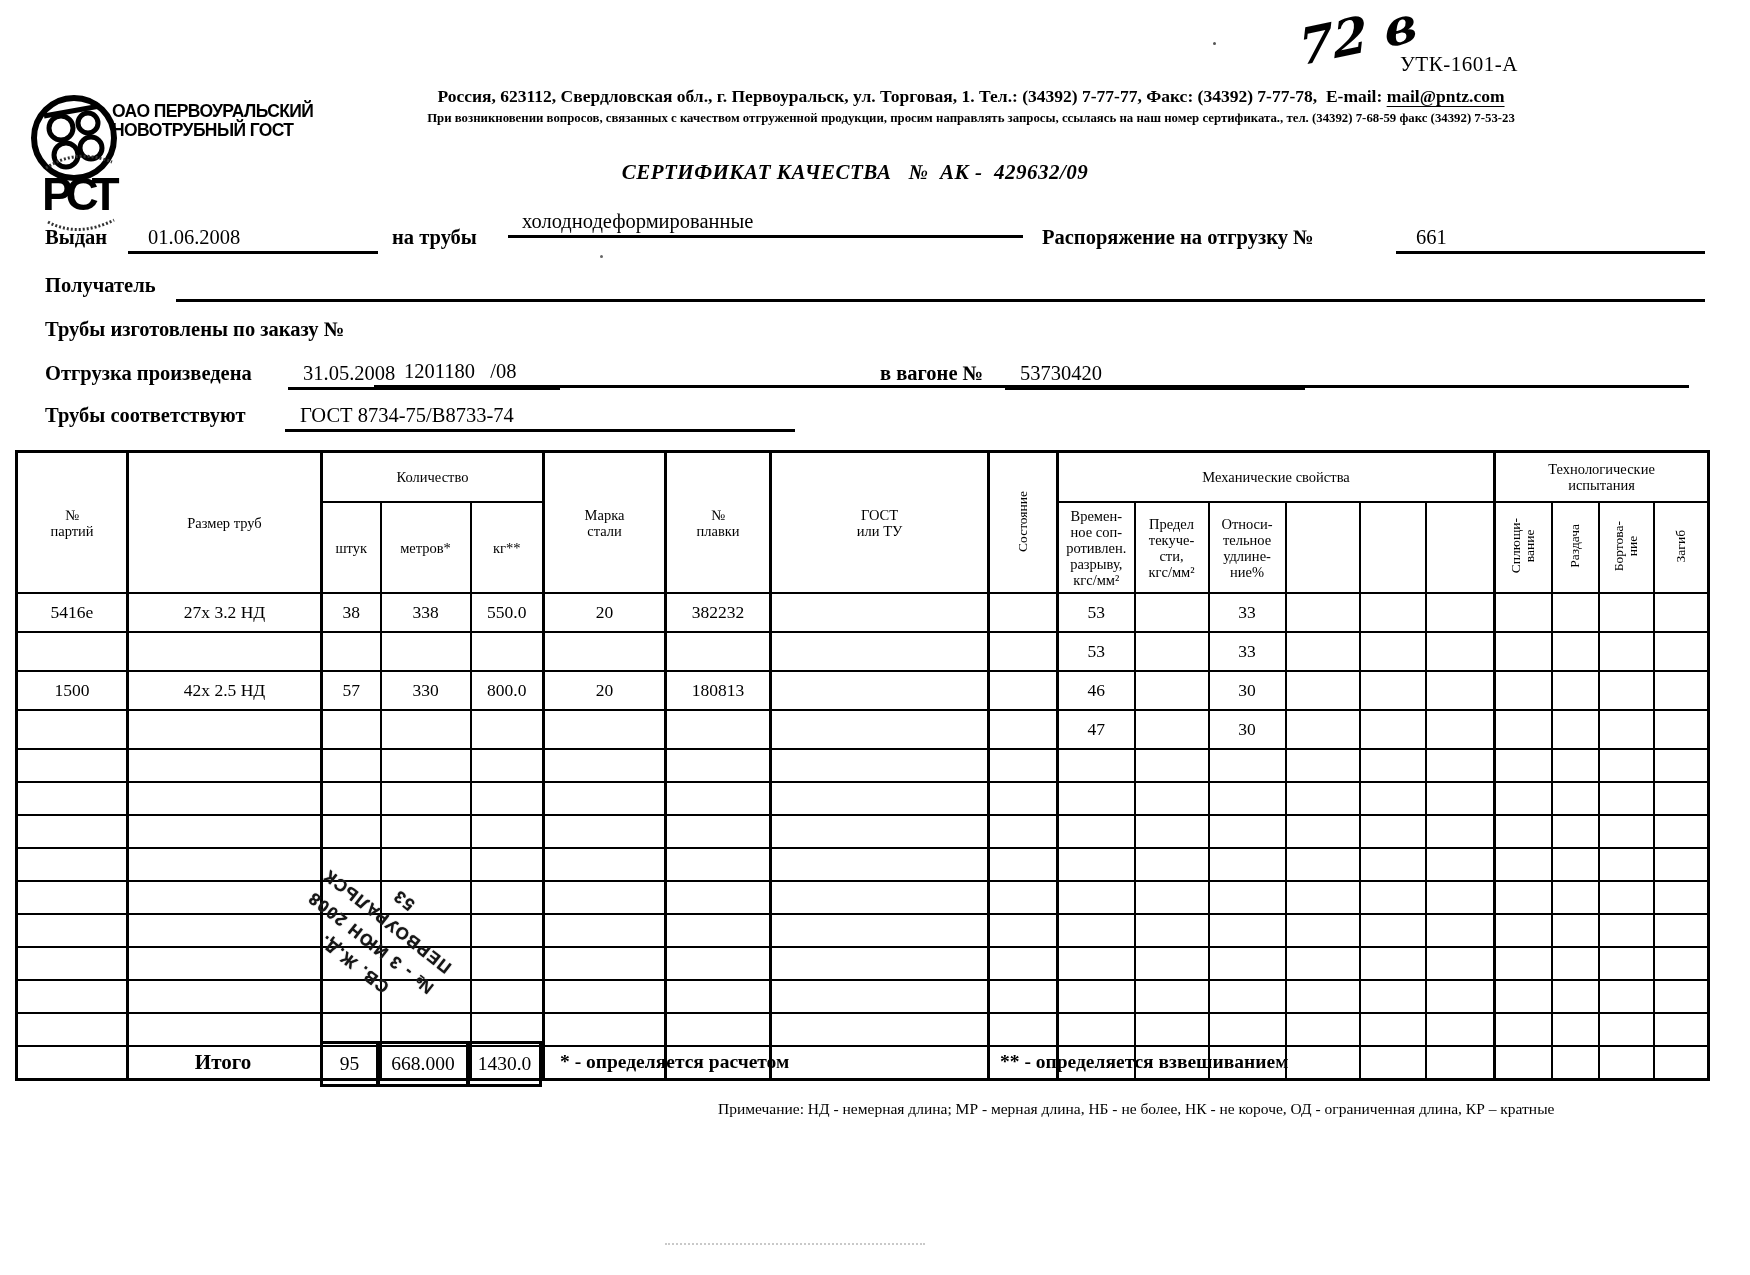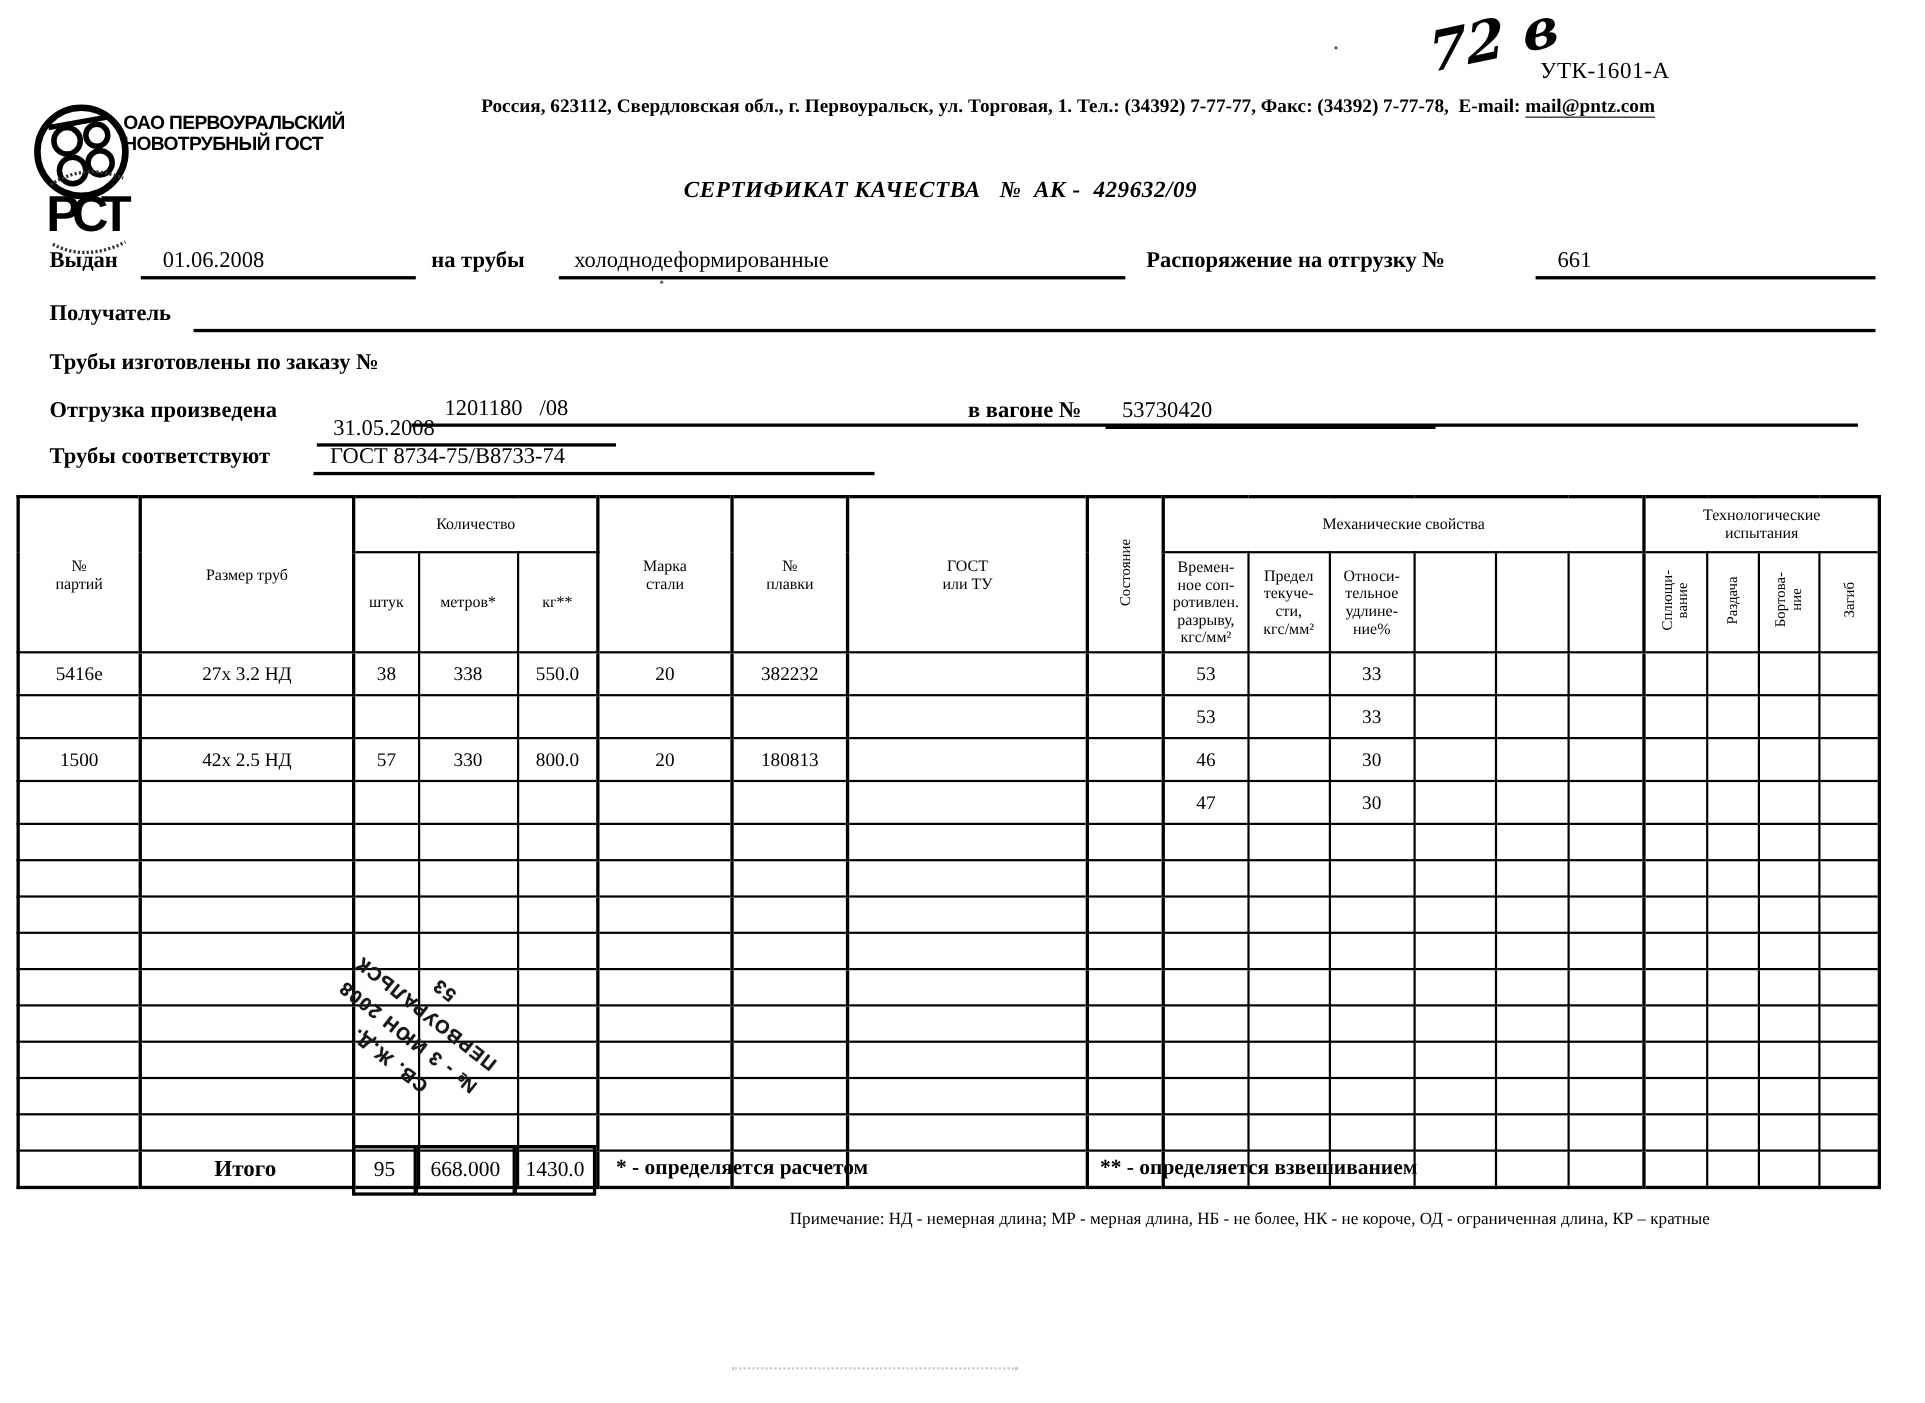--- a/index.html
+++ b/index.html
@@ -69,47 +69,48 @@
     <circle cx="36" cy="63" r="12" fill="none" stroke="#000" stroke-width="5"></circle>
     <circle cx="61" cy="56" r="11" fill="none" stroke="#000" stroke-width="5"></circle>
     <path d="M14 24 L70 14" fill="none" stroke="#000" stroke-width="5"></path>
   </svg>
 </div>
 <div class="abs" id="company-name">ОАО ПЕРВОУРАЛЬСКИЙ
 НОВОТРУБНЫЙ ГОСТ</div>
 
 <div class="abs" id="address-block">
   <div><span id="address-line">Россия, 623112, Свердловская обл., г. Первоуральск, ул. Торговая, 1. Тел.: (34392) 7-77-77, Факс: (34392) 7-77-78,  E-mail: </span><span id="address-email">mail@pntz.com</span></div>
+  <div id="notice-line">При возникновении вопросов, связанных с качеством отгруженной продукции, просим направлять запросы, ссылаясь на наш номер сертификата., тел. (34392) 7-68-59 факс (34392) 7-53-23</div>
 </div>
 
 <div class="abs" style="left:36px;top:146px;">
   <svg width="86" height="90" viewBox="0 0 86 90">
     <path d="M10 22 Q40 2 76 16" fill="none" stroke="#333" stroke-width="3" stroke-dasharray="2,2"></path>
     <path d="M12 76 Q42 92 78 74" fill="none" stroke="#333" stroke-width="3" stroke-dasharray="2,2"></path>
     <text x="6" y="64" font-family="Liberation Sans, sans-serif" font-weight="bold" font-size="46" letter-spacing="-6" fill="#000">РСТ</text>
   </svg>
 </div>
 
 <div class="abs" id="doc-title">СЕРТИФИКАТ КАЧЕСТВА   №  АК -  429632/09</div>
 
 <div class="abs" style="left:45px;top:226px;"><span class="lbl">Выдан</span></div>
 <div class="abs ul" style="left:128px;top:226px;width:250px;"><span class="val" style="padding-left:20px;text-align:center;">01.06.2008</span></div>
 <div class="abs" style="left:392px;top:226px;"><span class="lbl">на трубы</span></div>
-<div class="abs ul" style="left:508px;top:226px;width:515px;"><span class="val" style="padding-left:14px;">холоднодеформированные</span></div>
+<div class="abs ul" style="left:508px;top:210px;width:515px;"><span class="val" style="padding-left:14px;">холоднодеформированные</span></div>
 <div class="abs" style="left:1042px;top:226px;"><span class="lbl">Распоряжение на отгрузку №</span></div>
 <div class="abs ul" style="left:1396px;top:226px;width:309px;"><span class="val" style="padding-left:20px;text-align:center;">661</span></div>
 
 <div class="abs" style="left:45px;top:274px;"><span class="lbl">Получатель</span></div>
 <div class="abs ul" style="left:176px;top:274px;width:1529px;"><span class="val"></span></div>
 
 <div class="abs" style="left:45px;top:318px;"><span class="lbl">Трубы изготовлены по заказу №</span></div>
 <div class="abs ul" style="left:374px;top:318px;width:1315px;margin-top:42px;"><span class="val" style="padding-left:30px;">1201180   /08</span></div>
 
 <div class="abs" style="left:45px;top:362px;"><span class="lbl">Отгрузка произведена</span></div>
-<div class="abs ul" style="left:288px;top:378px;width:272px;"><span class="val" style="padding-left:15px;">31.05.2008</span></div>
+<div class="abs ul" style="left:288px;top:362px;width:272px;"><span class="val" style="padding-left:15px;">31.05.2008</span></div>
 <div class="abs" style="left:880px;top:362px;"><span class="lbl">в вагоне №</span></div>
 <div class="abs ul" style="left:1005px;top:362px;width:300px;"><span class="val" style="padding-left:15px;">53730420</span></div>
 
 <div class="abs" style="left:45px;top:404px;"><span class="lbl">Трубы соответствуют</span></div>
 <div class="abs ul" style="left:285px;top:404px;width:510px;"><span class="val" style="padding-left:15px;">ГОСТ 8734-75/В8733-74</span></div>
 
 <table id="pipe-table">
   <colgroup>
     <col style="width:111px">
       <col style="width:194px">

